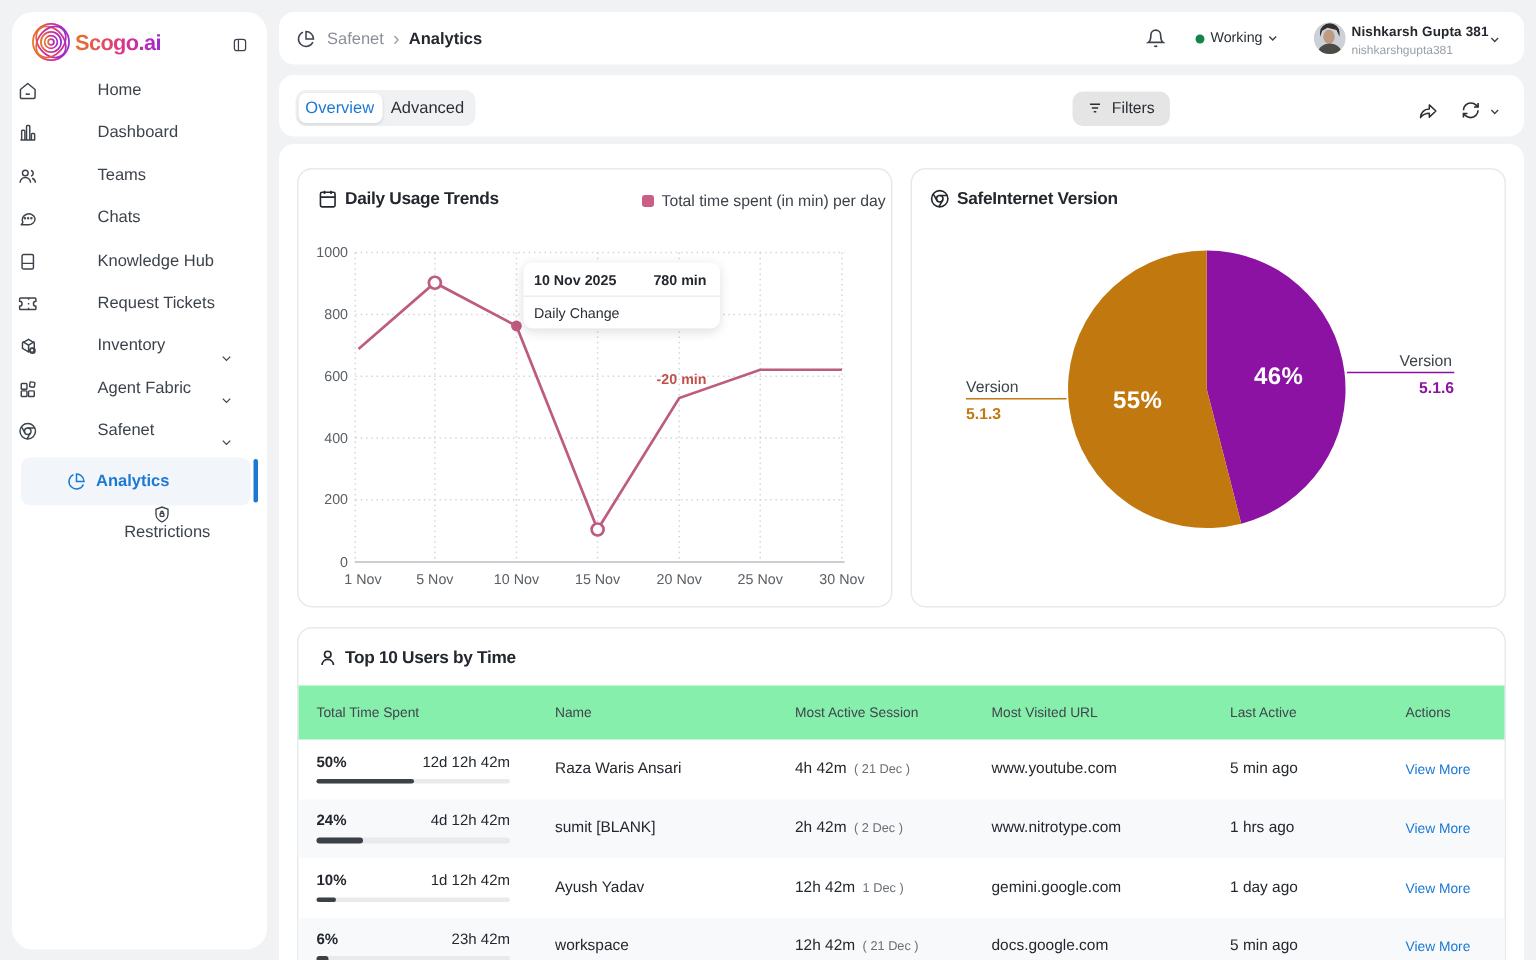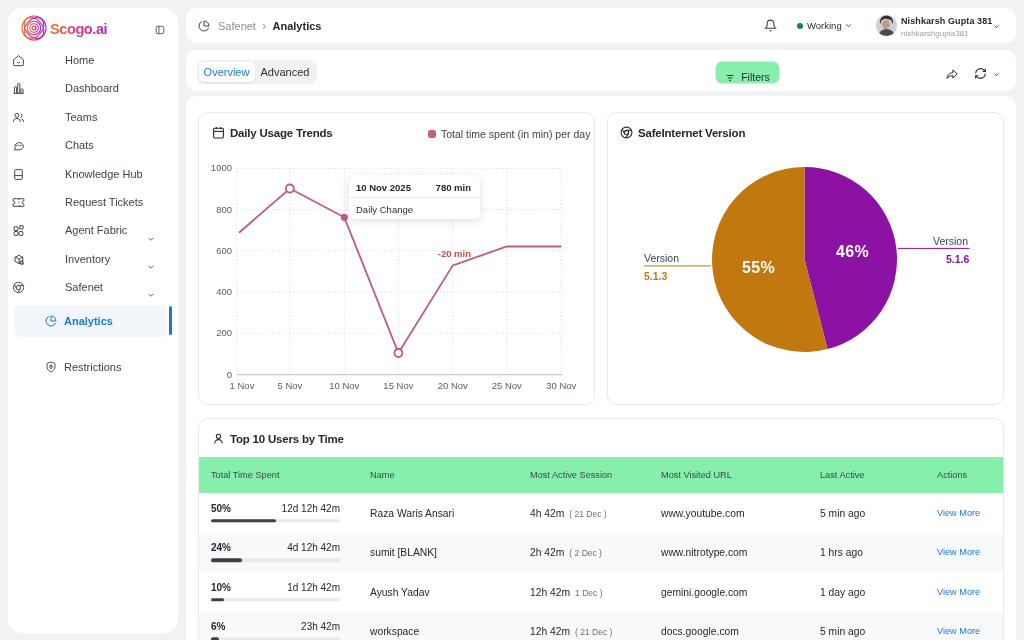--- a/index.html
+++ b/index.html
@@ -37,21 +37,21 @@
 #uname .n { font-size:9px; font-weight:bold; color:#23282e; letter-spacing:0.1px; }
 #uname .u { font-size:8px; color:#9aa1a8; margin-top:3.5px; }
 #uchev { position:absolute; left:806px; top:14px; }
 
 
 #tabbar { left:186px; top:50px; width:830px; height:41px; background:#fff; border-radius:10px; }
 #tabs { position:absolute; left:10.5px; top:10px; width:120px; height:24px; background:#f0f1f3; border-radius:7px; }
 .tab { position:absolute; top:2.4px; height:19.2px; display:flex; align-items:center; justify-content:center; font-size:11px; border-radius:5px; color:#2a2f35; }
 #tab1 { left:2px; width:56px; background:#fff; color:#1b79d4; box-shadow:0 1px 2px rgba(0,0,0,.09); }
 #tab2 { left:60px; width:57px; }
-.btn { position:absolute; top:10.5px; height:23.6px; border:1px solid #e3e5e8; border-radius:7px; display:flex; align-items:flex-end; background:#86efac; color:#2a2f35; font-size:10.5px; }
+.btn { position:absolute; top:10.5px; height:23.6px; border:1px solid #e3e5e8; border-radius:7px; display:flex; align-items:center; background:#e5e5e5; color:#2a2f35; font-size:10.5px; }
 #btn-filter { left:529px; width:65px; justify-content:center; }
 #btn-filter svg { margin-right:6px; }
 #btn-date { left:605px; width:135px; padding-left:10px; }
 #btn-date svg.clk { margin-right:6px; }
 #btn-date .utc { color:#1b79d4; margin-left:4px; margin-right:5px; }
 #share { position:absolute; left:759px; top:17px; }
 #refresh { position:absolute; left:788px; top:17px; }
 #rchev { position:absolute; left:806px; top:20px; }
 
 
@@ -168,66 +168,66 @@
       </div>
     <div class="nav-item">
         <svg width="13" height="13" viewBox="0 0 24 24" fill="none" stroke="#3d434b" stroke-width="1.8">
           <path d="M2 9a3 3 0 0 1 0 6v3a1 1 0 0 0 1 1h18a1 1 0 0 0 1-1v-3a3 3 0 0 1 0-6V6a1 1 0 0 0-1-1H3a1 1 0 0 0-1 1z"></path>
           <path d="M13 5v2M13 11v2M13 17v2" stroke-dasharray="2 2"></path>
         </svg>
         <span>Request Tickets</span>
       </div>
     <div class="nav-item">
         <svg width="13" height="13" viewBox="0 0 24 24" fill="none" stroke="#3d434b" stroke-width="1.8">
-          <rect x="4" y="5" width="7" height="7" rx="1"></rect>
-          <rect x="4" y="14" width="7" height="7" rx="1"></rect>
-          <rect x="13" y="14" width="7" height="7" rx="1"></rect>
-          <rect x="14.5" y="3.2" width="6" height="6" rx="1" transform="rotate(8 17.5 6.2)"></rect>
-        </svg>
-        <span>Agent Fabric</span>
-        <svg class="chev" width="10" height="10" viewBox="0 0 24 24" fill="none" stroke="#3d434b" stroke-width="2">
-          <polyline points="6 9 12 15 18 9"></polyline>
-        </svg>
-      </div>
-    <div class="nav-item">
-        <svg width="13" height="13" viewBox="0 0 24 24" fill="none" stroke="#3d434b" stroke-width="1.8">
           <path d="M20 8.5v6.8l-7 4.2-7.5-4.2V8.5l7.5-4.3z"></path>
           <path d="M5.6 7 13 11.3 20.3 7"></path>
           <path d="M13 20V11.3"></path>
           <circle cx="17.8" cy="18" r="3.2" fill="#fff"></circle>
           <circle cx="17.3" cy="17.5" r="2.4"></circle>
           <path d="M19.2 19.4 20.6 20.8"></path>
         </svg>
         <span>Inventory</span>
         <svg class="chev" width="10" height="10" viewBox="0 0 24 24" fill="none" stroke="#3d434b" stroke-width="2">
           <polyline points="6 9 12 15 18 9"></polyline>
         </svg>
       </div>
     <div class="nav-item">
         <svg width="13" height="13" viewBox="0 0 24 24" fill="none" stroke="#3d434b" stroke-width="1.8">
+          <rect x="4" y="5" width="7" height="7" rx="1"></rect>
+          <rect x="4" y="14" width="7" height="7" rx="1"></rect>
+          <rect x="13" y="14" width="7" height="7" rx="1"></rect>
+          <rect x="14.5" y="3.2" width="6" height="6" rx="1" transform="rotate(8 17.5 6.2)"></rect>
+        </svg>
+        <span>Agent Fabric</span>
+        <svg class="chev" width="10" height="10" viewBox="0 0 24 24" fill="none" stroke="#3d434b" stroke-width="2">
+          <polyline points="6 9 12 15 18 9"></polyline>
+        </svg>
+      </div>
+    <div class="nav-item">
+        <svg width="13" height="13" viewBox="0 0 24 24" fill="none" stroke="#3d434b" stroke-width="1.8">
           <circle cx="12" cy="12" r="9.5"></circle>
           <circle cx="12" cy="12" r="4"></circle>
           <line x1="21" y1="8" x2="12" y2="8"></line>
           <line x1="4.2" y1="6.3" x2="8.5" y2="14"></line>
           <line x1="11" y1="21.6" x2="15.4" y2="14"></line>
         </svg>
         <span>Safenet</span>
         <svg class="chev" width="10" height="10" viewBox="0 0 24 24" fill="none" stroke="#3d434b" stroke-width="2">
           <polyline points="6 9 12 15 18 9"></polyline>
         </svg>
       </div>
     <div class="sub-item sub-active" style="margin-top:-5px;">
         <svg width="12" height="12" viewBox="0 0 24 24" fill="none" stroke="#1b79d4" stroke-width="2">
           <path d="M21.21 15.89A10 10 0 1 1 8 2.83"></path>
           <path d="M22 12A10 10 0 0 0 12 2v10z"></path>
         </svg>
         <span>Analytics</span>
         <span class="bar"></span>
       </div>
-    <div class="sub-item" style="margin-top:16px;">
+    <div class="sub-item" style="margin-top:0px;flex-direction:column;">
         <svg width="12" height="12" viewBox="0 0 24 24" fill="none" stroke="#3d434b" stroke-width="1.8">
           <path d="M12 22s8-3.5 8-10V5l-8-3-8 3v7c0 6.5 8 10 8 10z"></path>
           <rect x="9.5" y="10.5" width="5" height="4" rx="0.8"></rect>
           <path d="M10.5 10.5V9a1.5 1.5 0 0 1 3 0v1.5"></path>
         </svg>
         <span>Restrictions</span>
       </div>
   </nav>
 </div>
 

